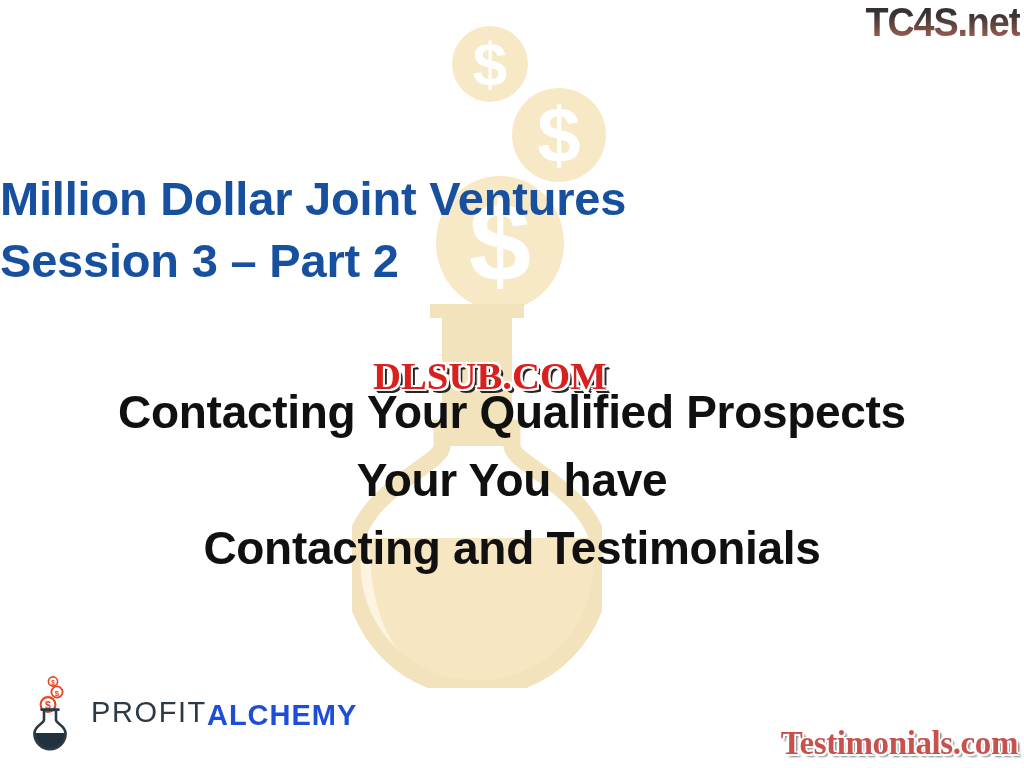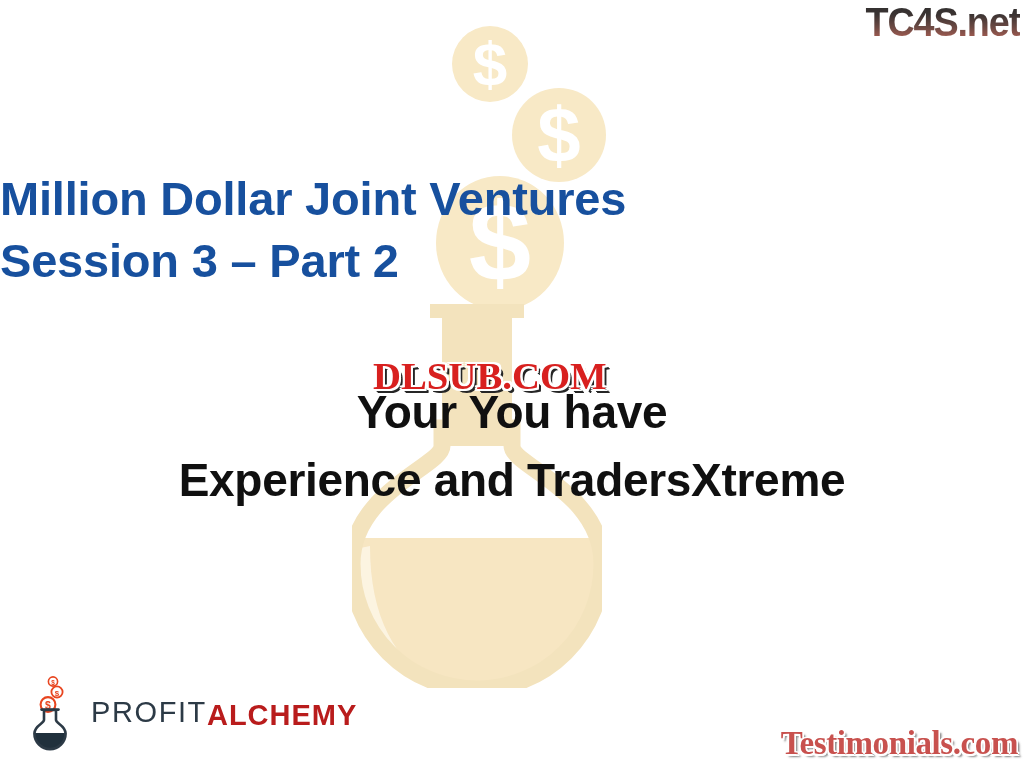--- a/index.html
+++ b/index.html
@@ -170,21 +170,21 @@
     font-weight: normal;
     font-size: 29px;
     letter-spacing: 1.6px;
     color: #2c3a46;
   }
   .logo-word-2 {
     font-family: "Liberation Sans", sans-serif;
     font-weight: bold;
     font-size: 29px;
     letter-spacing: 1.0px;
-    color: #b91c1c;
+    color: #1d4ed8;
     margin-top: 3px;
   }
 </style>
 </head>
 <body>
 
 <div id="slide">
 
   <div class="bg-art">
 
@@ -211,22 +211,23 @@
       </svg>
     </div>
   </div>
 
   <div class="title-block">
     <span class="title-line">Million Dollar Joint Ventures</span>
     <span class="title-line">Session 3 – Part 2</span>
   </div>
 
   <div class="subtitle-block">
+    <span class="subtitle-line">Contacting Your Qualified Prospects</span>
     <span class="subtitle-line">Your You have</span>
-    <span class="subtitle-line">Experience and TradersXtreme</span>
+    <span class="subtitle-line">Contacting and Testimonials</span>
   </div>
 
   <div class="wm-tc4s">TC4S.net</div>
 
   <div class="wm-dlsub">DLSUB.COM</div>
 
   <div class="wm-traders">Testimonials.com</div>
 
   <div class="logo">
     <div>

